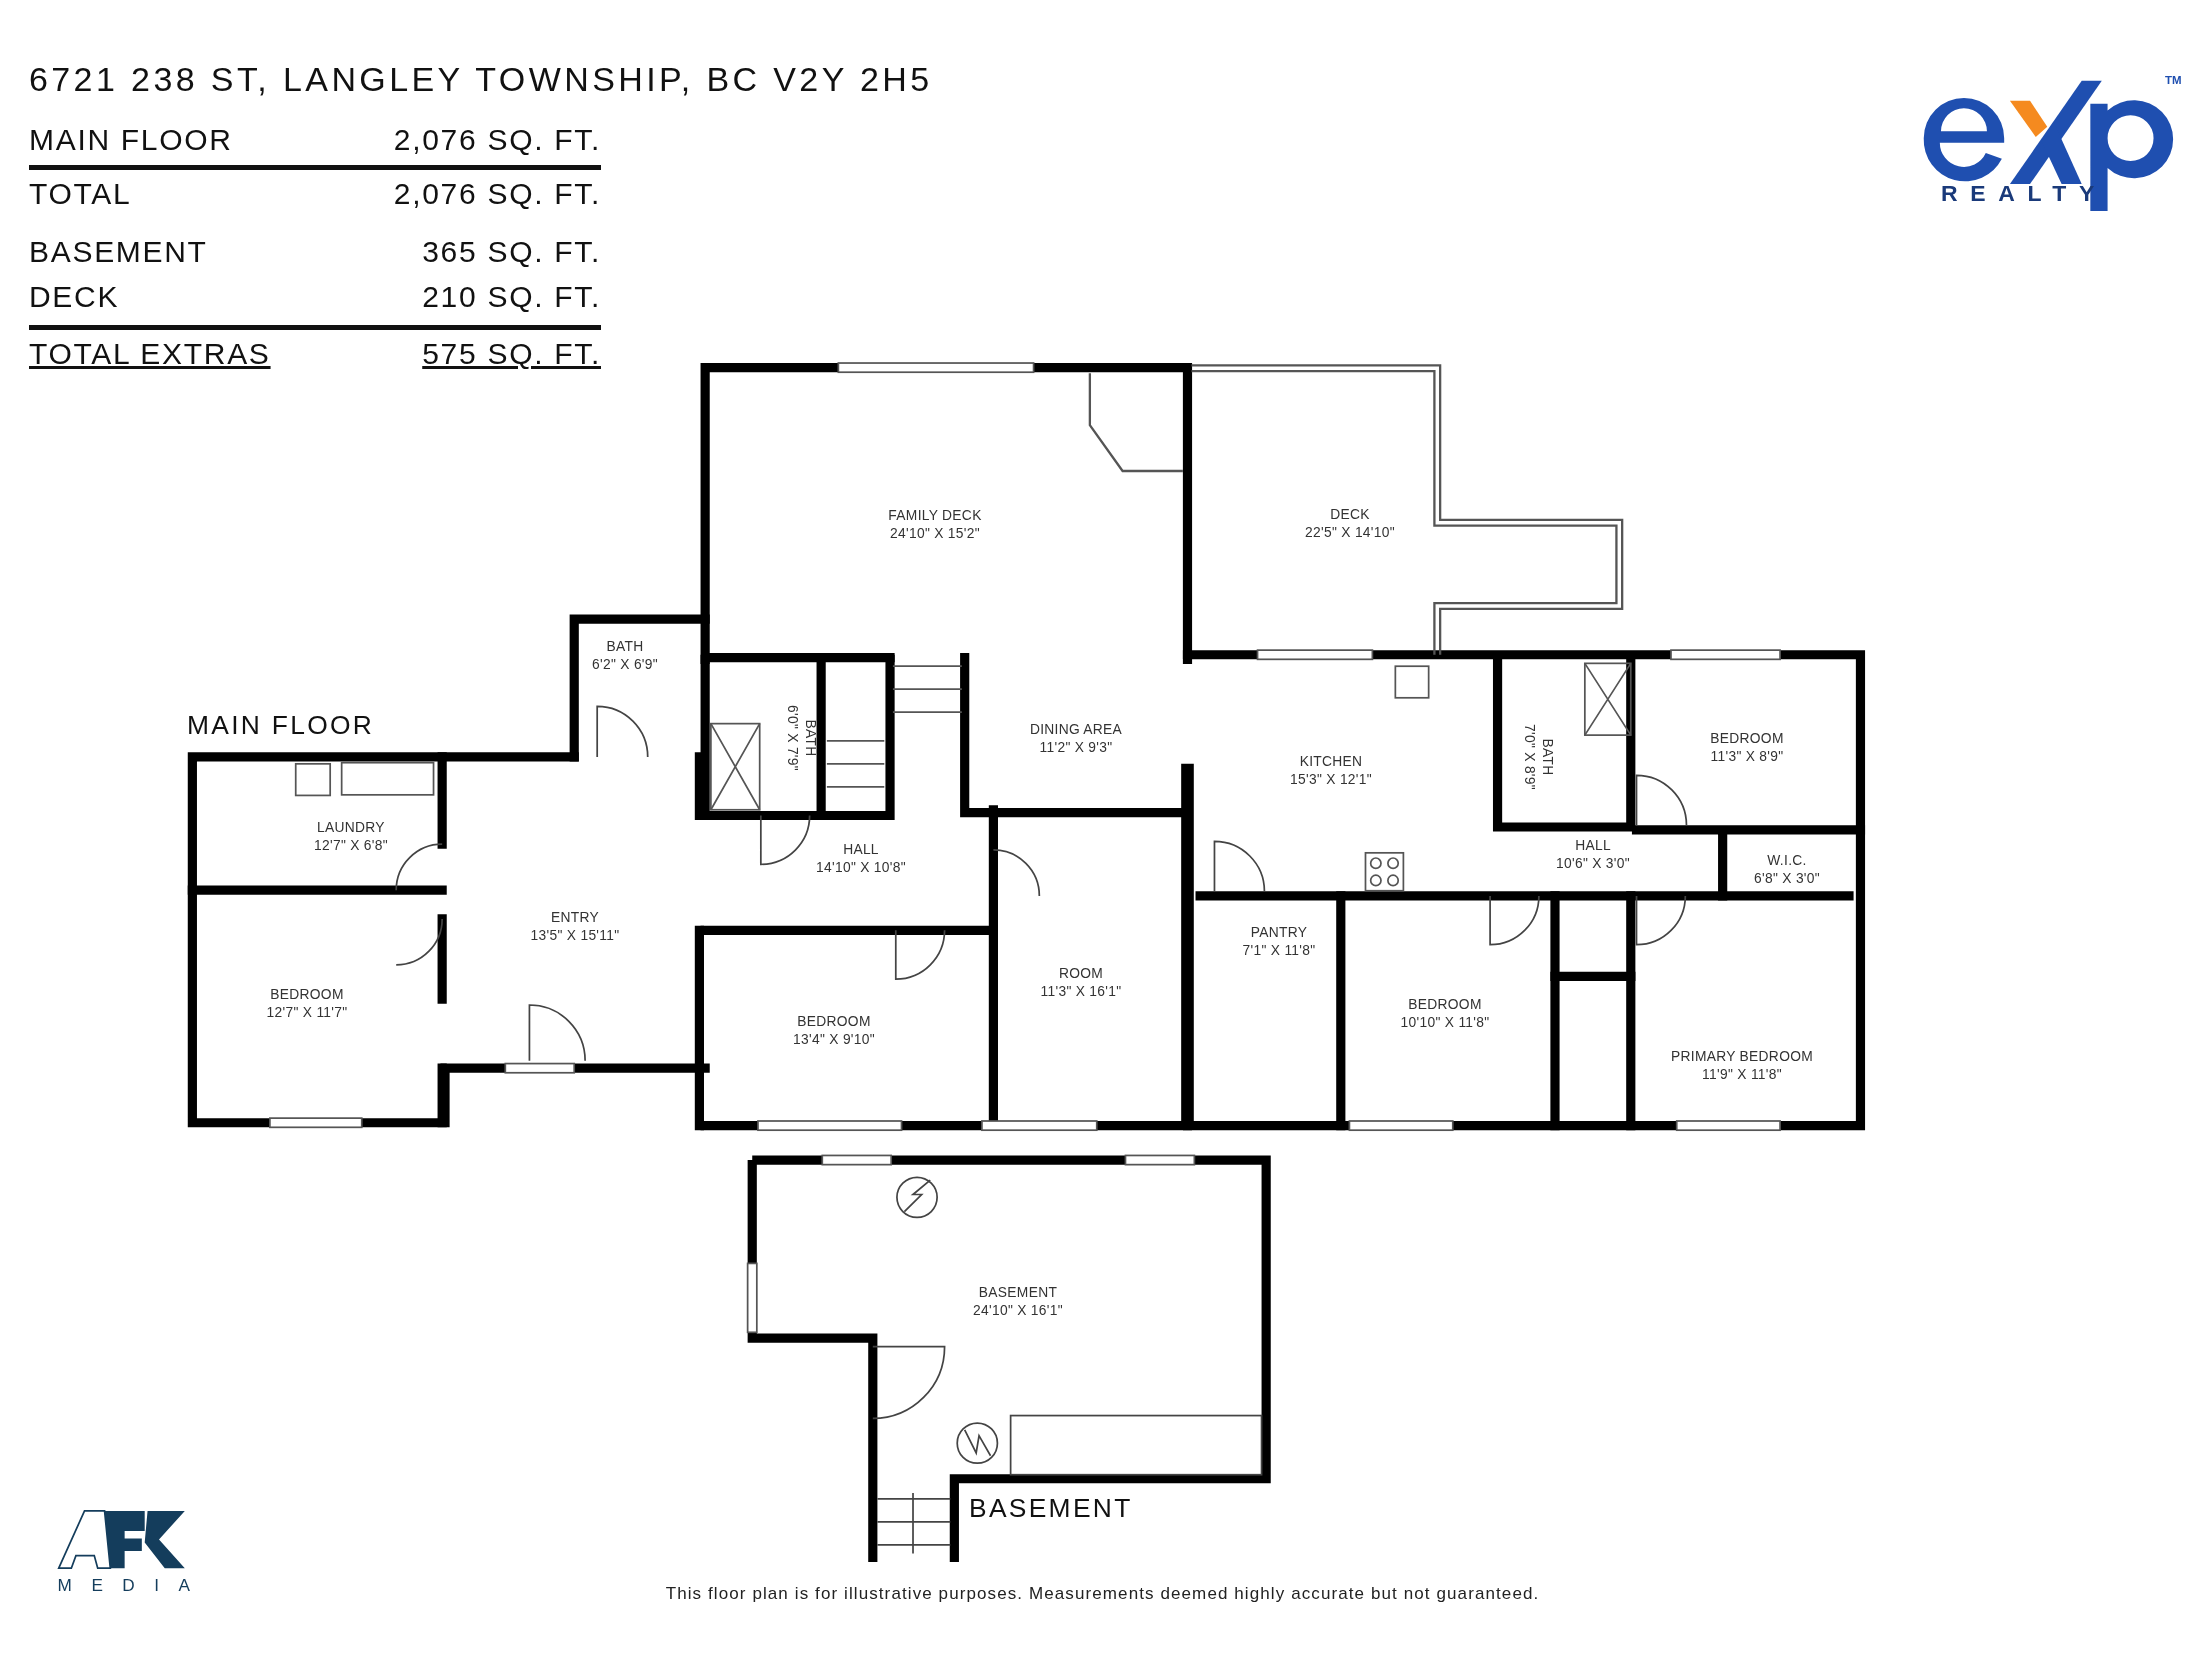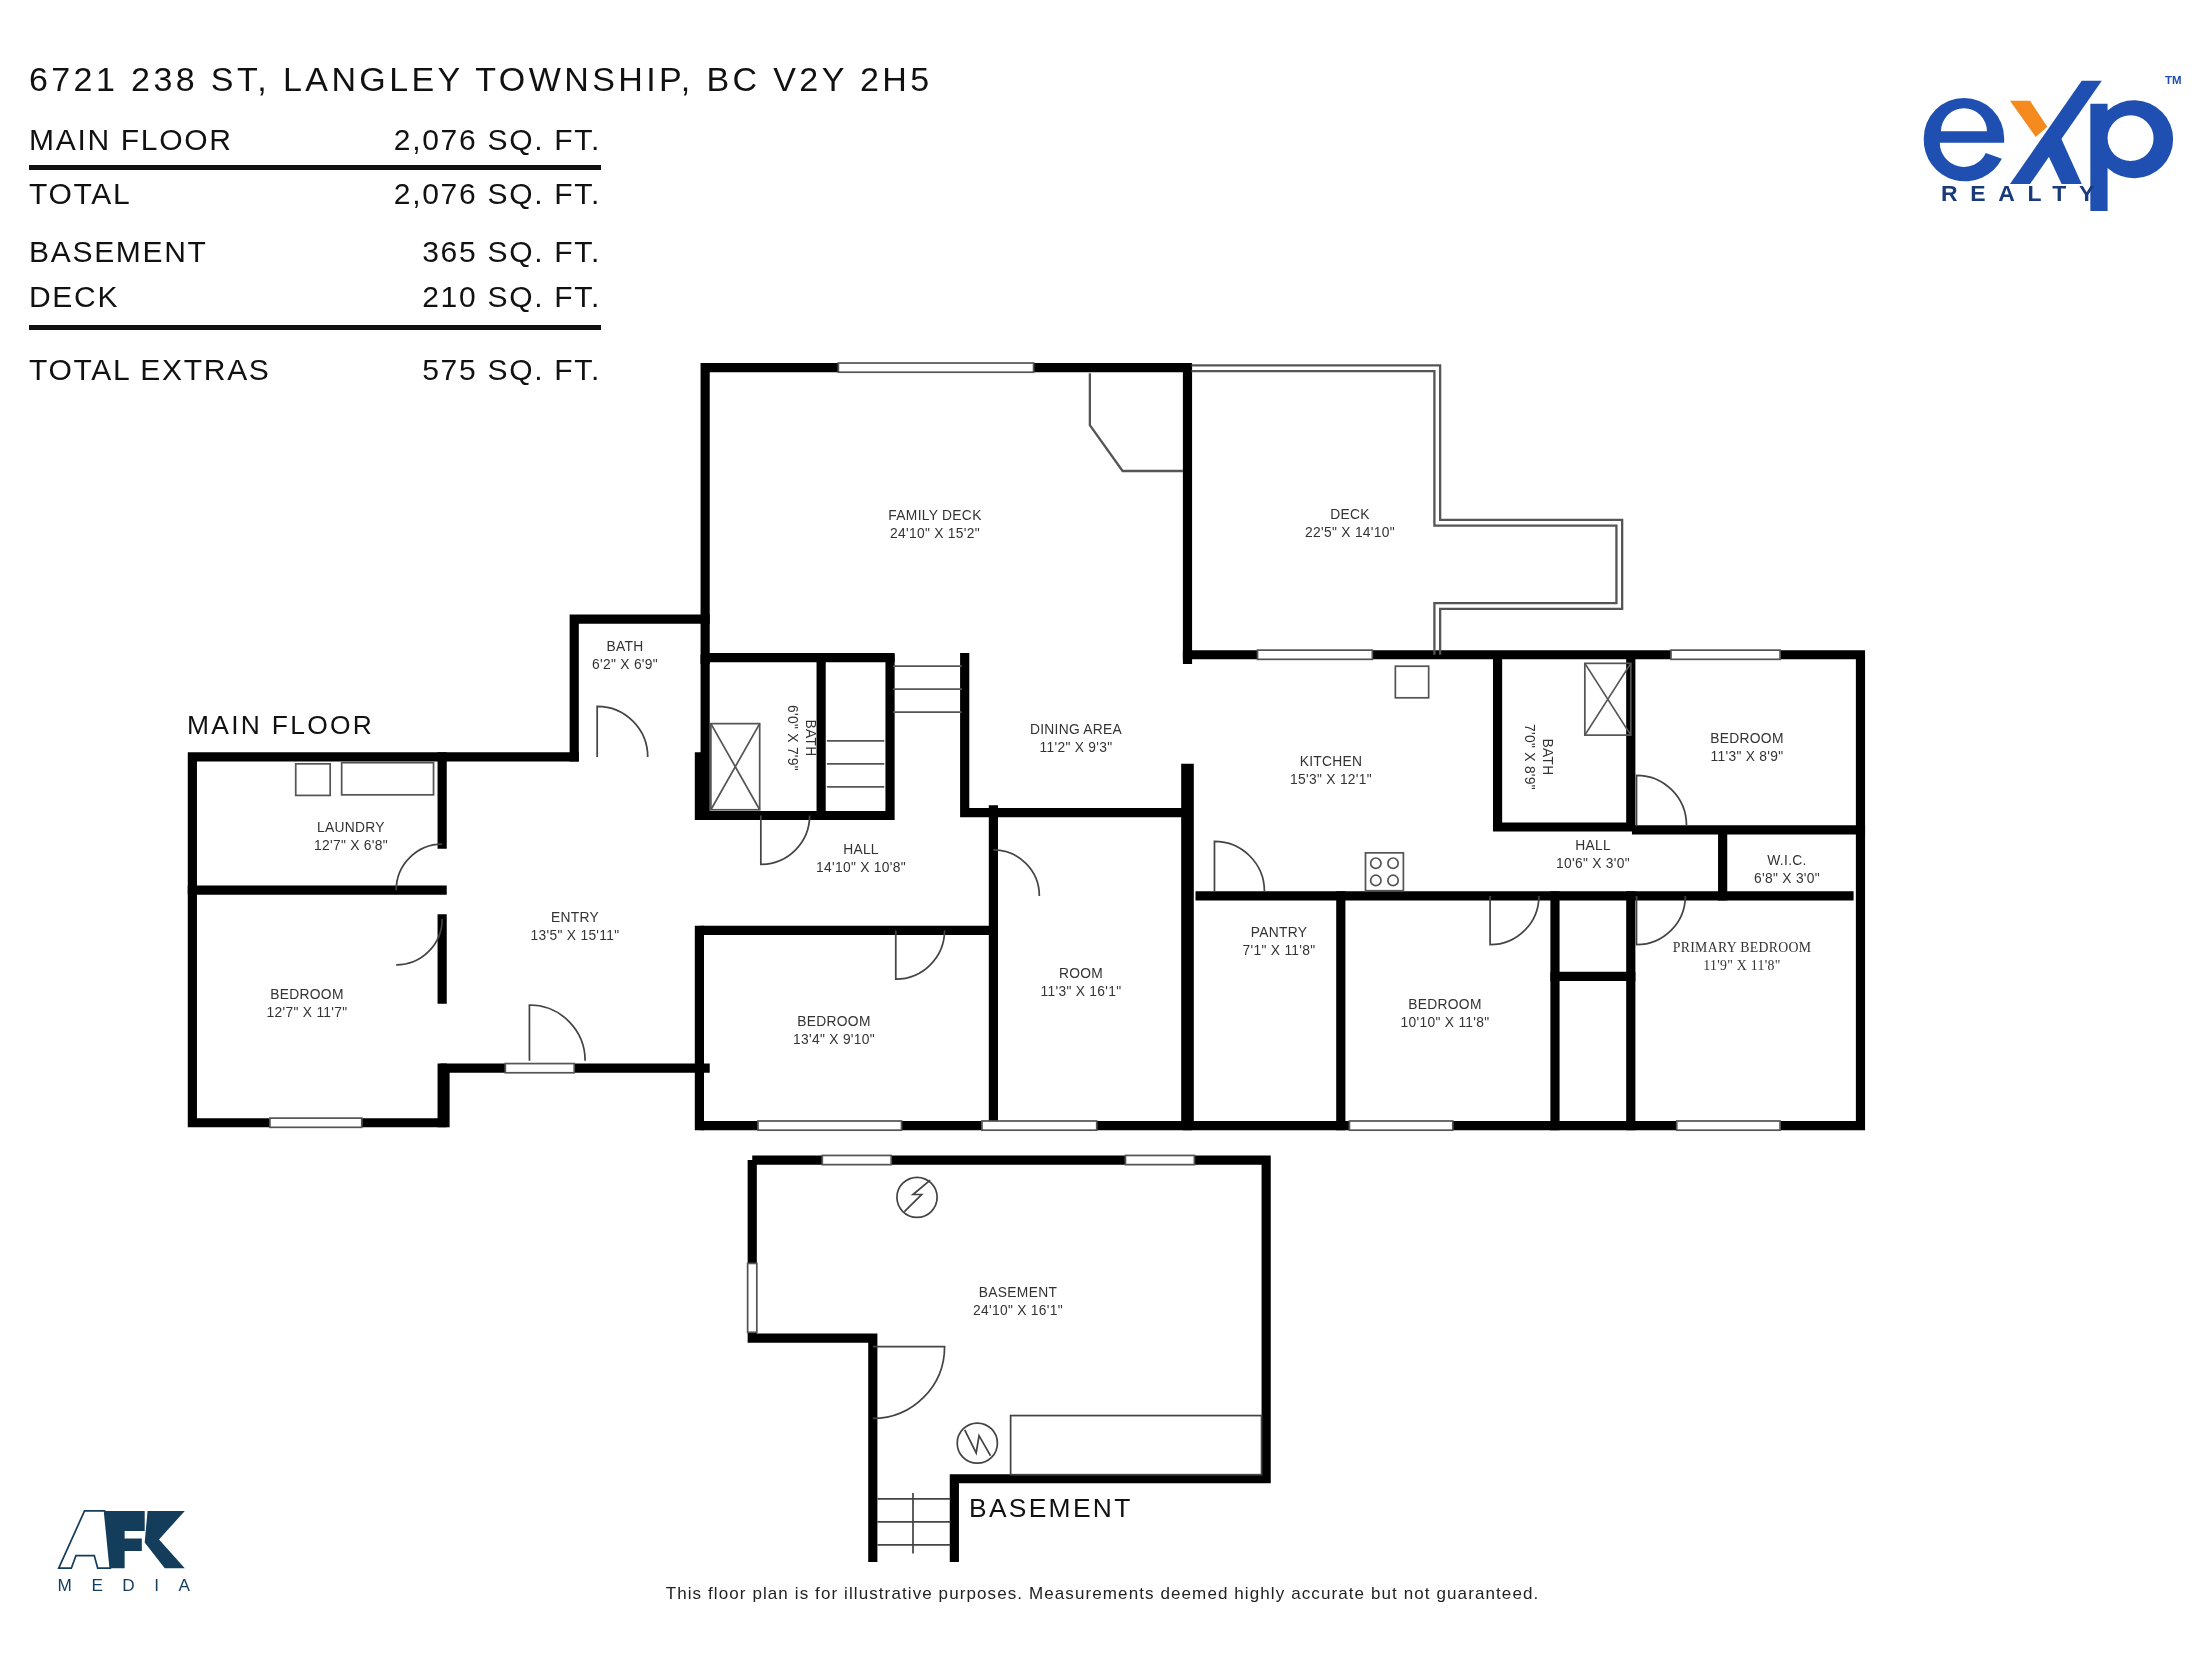--- a/index.html
+++ b/index.html
@@ -34,21 +34,21 @@
   </div>
   <div class="abs area-row" style="top:235px;">
     <span>BASEMENT</span>
     <span>365 SQ. FT.</span>
   </div>
   <div class="abs area-row" style="top:280px;">
     <span>DECK</span>
     <span>210 SQ. FT.</span>
   </div>
   <div class="abs rule" style="top:325px;"></div>
-  <div class="abs area-row" style="top:353px;">
+  <div class="abs area-row" style="top:337px;text-decoration:underline;">
     <span>TOTAL EXTRAS</span>
     <span>575 SQ. FT.</span>
   </div>
 </div>
 
 <div class="abs exp-logo">
   <svg width="270" height="144" viewBox="0 0 470 250">
 
     <path d="M10 120 a70 70 0 1 1 140 0 l0 8 l-112 0 a42 42 0 0 0 80 18 l28 10 a72 72 0 0 1 -136 -36z M40 108 l80 0 a40 40 0 0 0 -80 0z" fill="#1f4fb0"></path>
 
@@ -186,21 +186,21 @@
 <div class="room-label" style="left:319px; top:837px;margin-left:32px;"><span>LAUNDRY</span><span class="dim">12'7" X 6'8"</span></div>
 <div class="room-label" style="left:861px; top:859px;"><span>HALL</span><span class="dim">14'10" X 10'8"</span></div>
 <div class="room-label" style="left:1593px; top:855px;"><span>HALL</span><span class="dim">10'6" X 3'0"</span></div>
 <div class="room-label" style="left:1787px; top:870px;"><span>W.I.C.</span><span class="dim">6'8" X 3'0"</span></div>
 <div class="room-label" style="left:575px; top:927px;"><span>ENTRY</span><span class="dim">13'5" X 15'11"</span></div>
 <div class="room-label" style="left:1081px; top:983px;"><span>ROOM</span><span class="dim">11'3" X 16'1"</span></div>
 <div class="room-label" style="left:1270px; top:942px;margin-left:9px;"><span>PANTRY</span><span class="dim">7'1" X 11'8"</span></div>
 <div class="room-label" style="left:307px; top:1004px;"><span>BEDROOM</span><span class="dim">12'7" X 11'7"</span></div>
 <div class="room-label" style="left:834px; top:1031px;"><span>BEDROOM</span><span class="dim">13'4" X 9'10"</span></div>
 <div class="room-label" style="left:1445px; top:1014px;"><span>BEDROOM</span><span class="dim">10'10" X 11'8"</span></div>
-<div class="room-label" style="left:1742px; top:957px;font-family:Liberation Serif, serif;"><span>PRIMARY BEDROOM</span><span class="dim">11'9" X 11'8"</span></div>
+<div class="room-label" style="left:1742px; top:1066px;"><span>PRIMARY BEDROOM</span><span class="dim">11'9" X 11'8"</span></div>
 <div class="room-label" style="left:1018px; top:1302px;"><span>BASEMENT</span><span class="dim">24'10" X 16'1"</span></div>
 
 <div class="abs afk-logo">
   <svg width="149" height="92" viewBox="0 0 260 160">
     <polygon points="10,110 55,10 90,10 100,110 78,110 72,88 40,88 32,110" fill="#fff" stroke="#143d5c" stroke-width="3"></polygon>
     <polygon points="90,10 160,10 160,45 125,45 125,58 155,58 155,80 125,80 125,110 100,110" fill="#143d5c"></polygon>
     <polygon points="165,10 230,10 185,60 230,110 195,110 160,65" fill="#143d5c"></polygon>
     <text x="8" y="150" font-family="Liberation Sans, sans-serif" font-size="30" letter-spacing="34" fill="#143d5c">MEDIA</text>
   </svg>
 </div>

